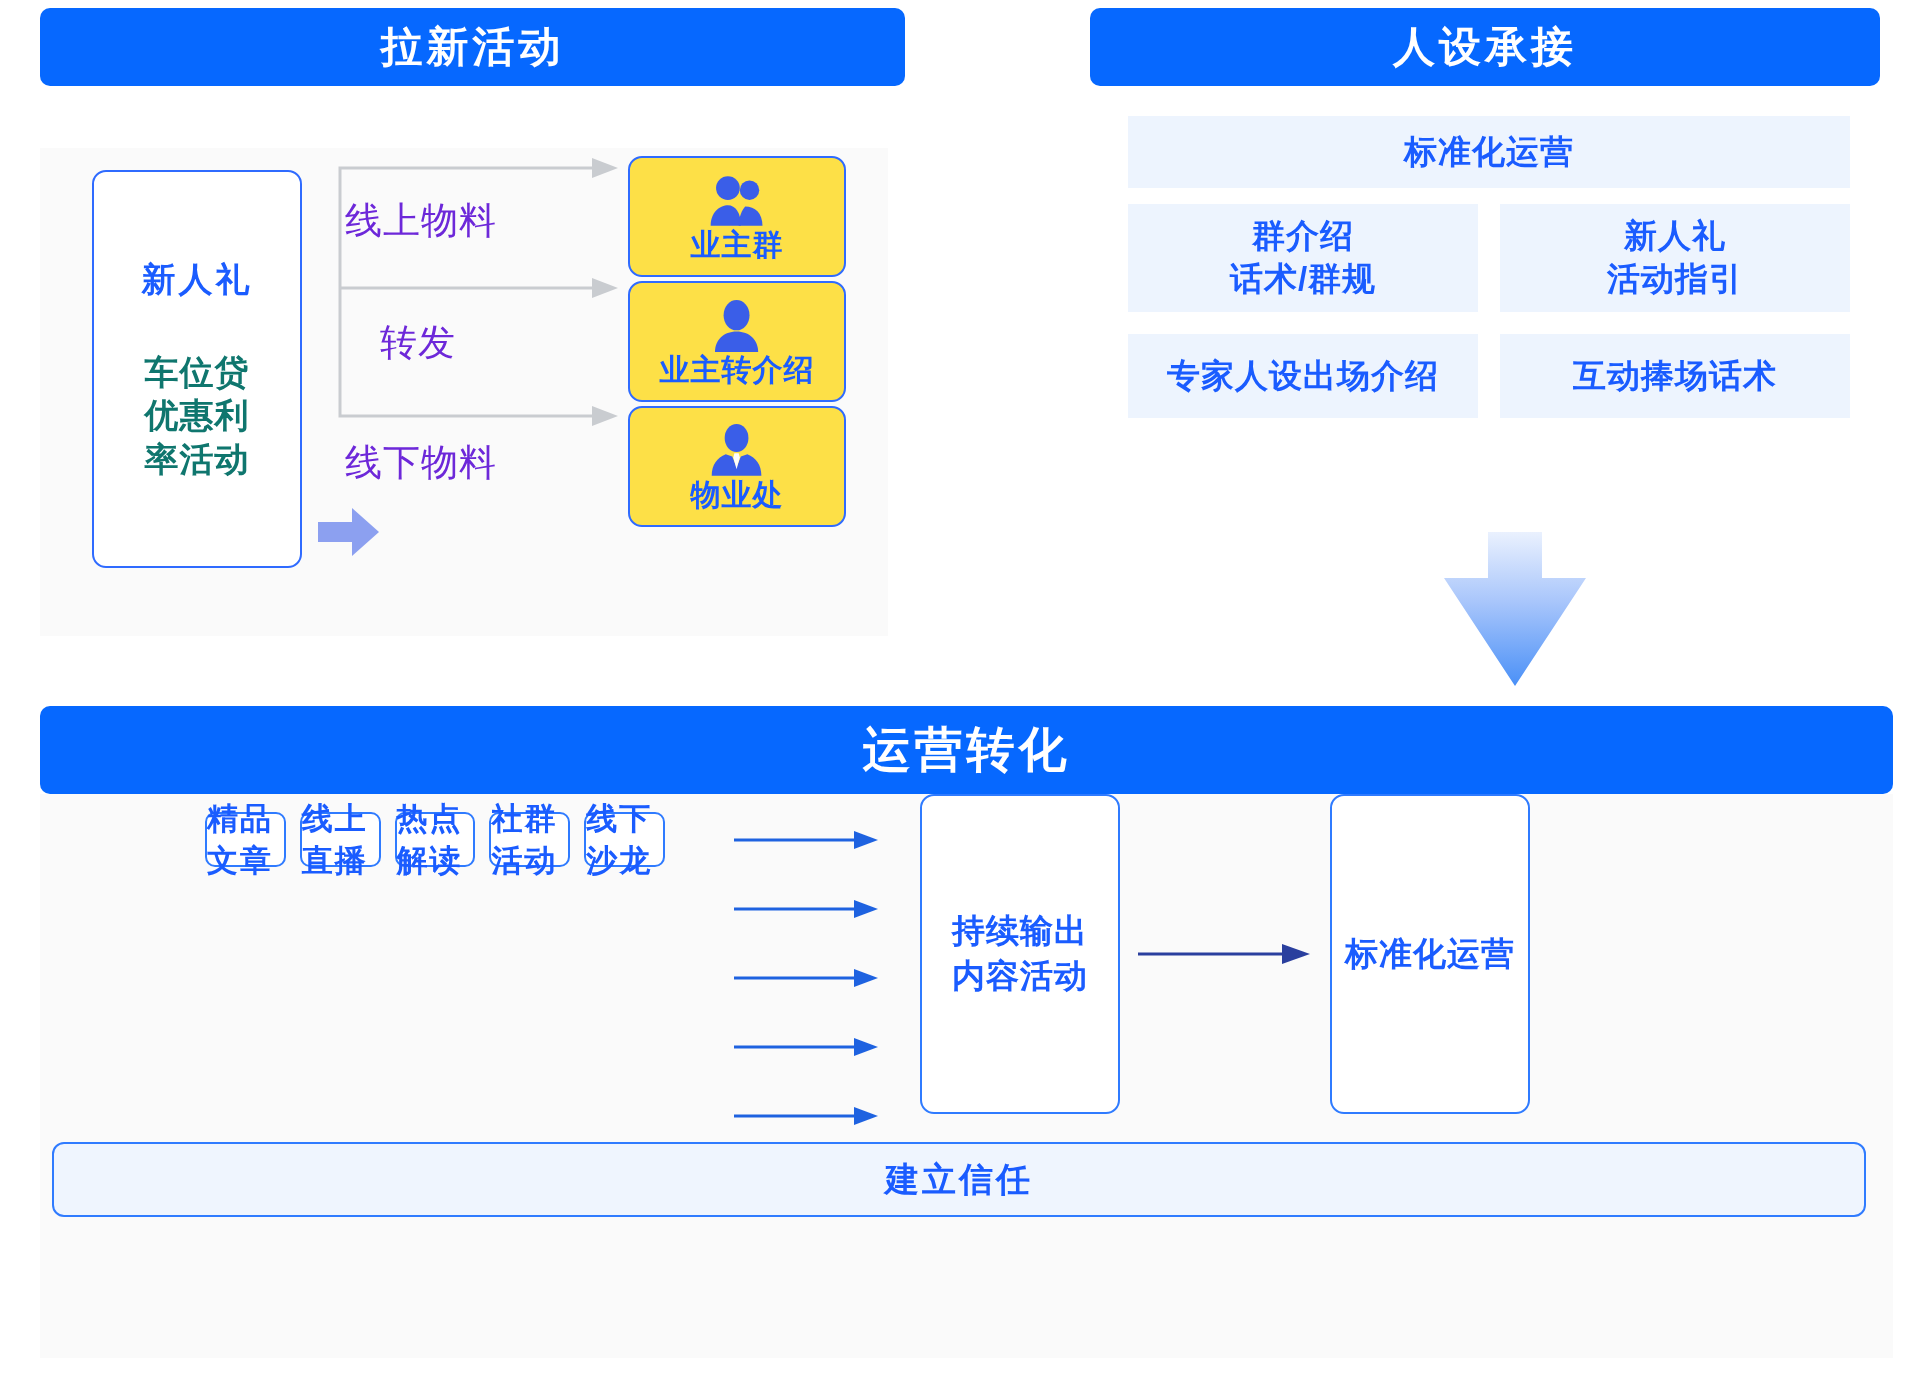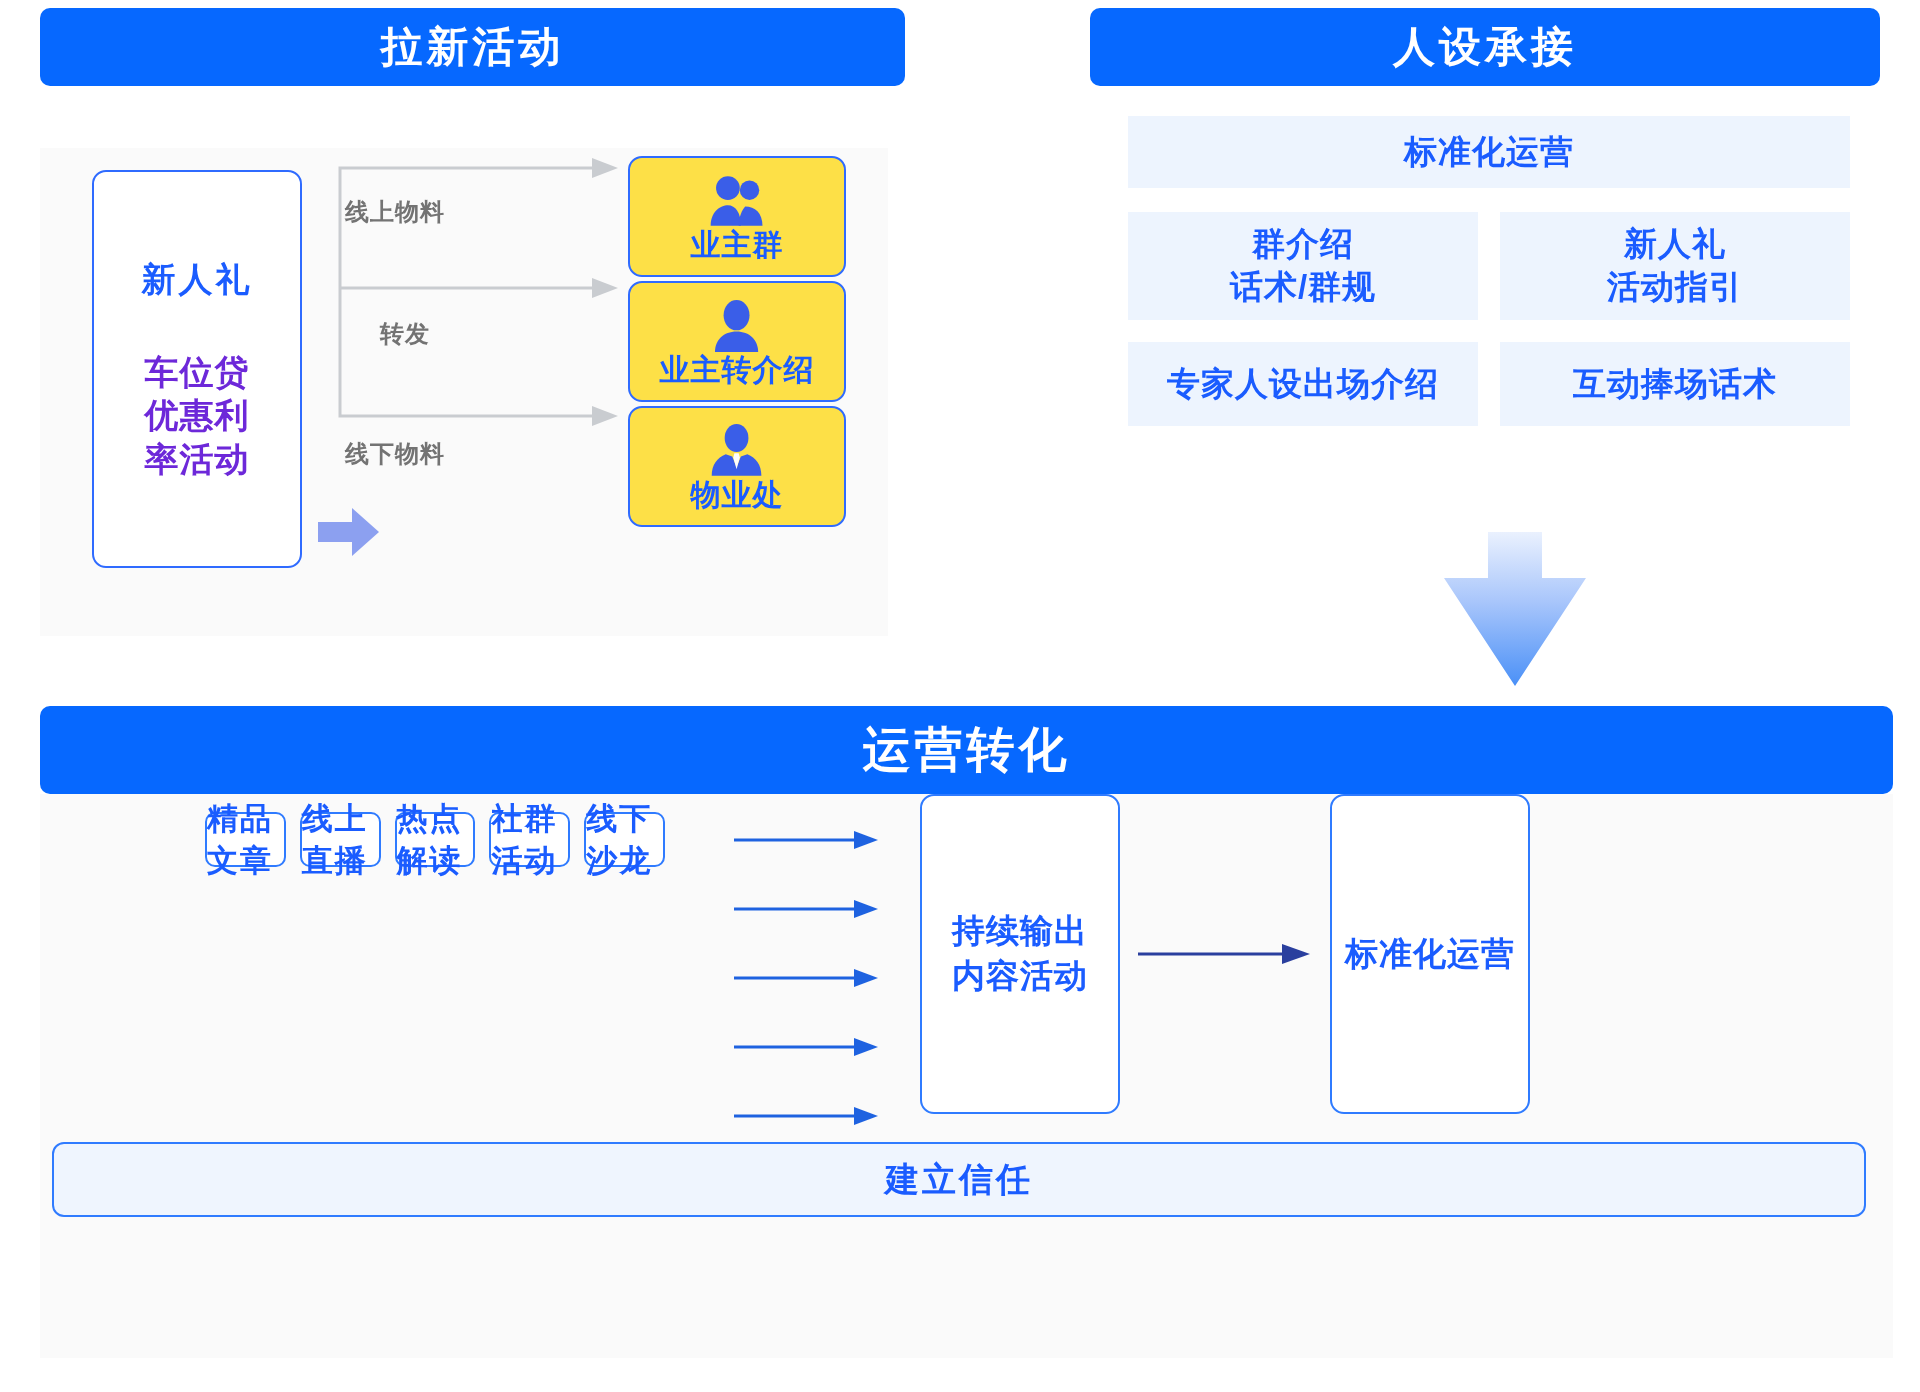--- a/index.html
+++ b/index.html
@@ -68,21 +68,21 @@
     justify-content: center;
     gap: 48px;
   }
   #acq-source .line1 {
     color: #1A5CFF;
     font-size: 34px;
     font-weight: bold;
     letter-spacing: 3px;
   }
   #acq-source .line2 {
-    color: #6d28d9;
+    color: #0f766e;
     font-size: 34px;
     font-weight: bold;
     line-height: 1.28;
     text-align: center;
     letter-spacing: 1px;
   }
 
   
   #acq-chevron {
     position: absolute;
@@ -96,23 +96,23 @@
   #acq-connectors {
     position: absolute;
     left: 280px;
     top: 0;
     width: 320px;
     height: 488px;
   }
 
   .acq-link-label {
     position: absolute;
-    color: #737373;
-    font-size: 24px;
-    font-weight: bold;
+    color: #6d28d9;
+    font-size: 37px;
+    font-weight: normal;
     letter-spacing: 1px;
     white-space: nowrap;
   }
 
   .acq-target {
     position: absolute;
     left: 588px;
     width: 218px;
     height: 121px;
     border: 2.5px solid #2F6BFF;
@@ -163,21 +163,21 @@
     position: absolute;
     left: 38px;
     top: 108px;
     width: 722px;
     height: 72px;
     font-size: 33px;
   }
   #persona-grid {
     position: absolute;
     left: 38px;
-    top: 204px;
+    top: 196px;
     width: 722px;
     display: grid;
     grid-template-columns: 1fr 1fr;
     grid-template-rows: 108px 84px;
     gap: 22px 22px;
   }
   #persona-grid .chip { font-size: 33px; }
 
   
   #persona-arrow {

